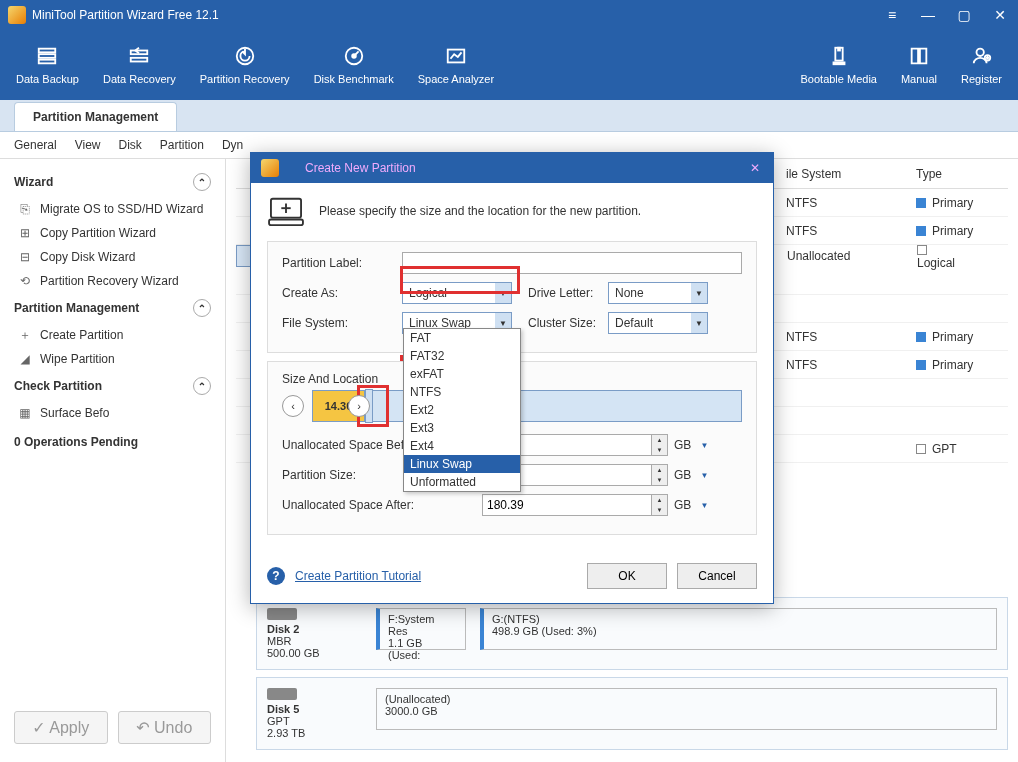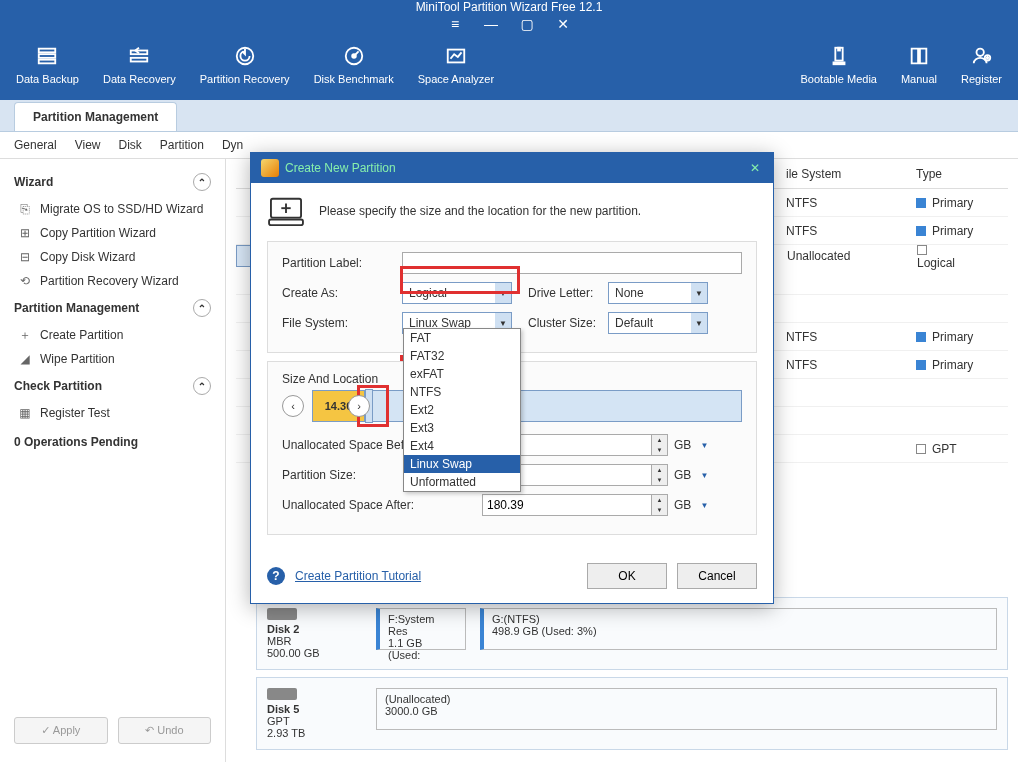--- a/index.html
+++ b/index.html
@@ -1,19 +1,19 @@
 <!DOCTYPE html>
 <html><head>
 <meta charset="utf-8">
 <style>
 * { box-sizing: border-box; margin: 0; padding: 0; font-family: "Segoe UI", Tahoma, sans-serif; }
 body { background: #fff; width: 1018px; height: 762px; overflow: hidden; position: relative; font-size: 12px; color: #333; }
 
 
-.titlebar { background: #2760a9; height: 30px; display: flex; align-items: center; padding: 0 8px; color: #fff; flex-direction: column; }
+.titlebar { background: #2760a9; height: 30px; display: flex; align-items: center; padding: 0 8px; color: #fff; }
 .titlebar .appicon { width: 18px; height: 18px; background: linear-gradient(135deg,#f5d76e,#e87e04); border-radius: 3px; margin-right: 6px; position:relative; }
 .titlebar .title { font-size: 12px; flex: 1; }
 .titlebar .winbtns { display: flex; gap: 16px; }
 .titlebar .winbtn { width: 20px; height: 20px; display:flex; align-items:center; justify-content:center; cursor:pointer; font-size:14px; }
 
 
 .toolbar { background: #2760a9; height: 70px; display: flex; align-items: center; padding: 0 4px; color: #fff; }
 .toolbtn { display: flex; flex-direction: column; align-items: center; justify-content: center; padding: 6px 12px; cursor: pointer; font-size: 11px; gap: 6px; }
 .toolbtn .ticon { width: 26px; height: 22px; }
 .toolspacer { flex: 1; }
@@ -28,21 +28,21 @@
 
 
 .mainarea { position:absolute; top:159px; left:0; right:0; bottom:0; display:flex; }
 .sidebar { width:226px; border-right:1px solid #ddd; padding:8px 0; display:flex; flex-direction:column; }
 .sidegroup-h { display:flex; align-items:center; justify-content:space-between; padding: 6px 14px; font-weight:600; font-size:12px;}
 .sideitem { display:flex; align-items:center; gap:8px; padding:5px 14px 5px 18px; font-size:12px; cursor:pointer;}
 .sideitem .sicon{width:14px;height:14px;display:flex;align-items:center;justify-content:center;color:#666;}
 .chev { width:18px;height:18px;border:1px solid #aaa;border-radius:50%;display:flex;align-items:center;justify-content:center;font-size:10px;}
 .pending{padding:10px 14px;font-weight:600;}
 .bottombtns{margin-top:auto;display:flex;gap:10px;padding:10px 14px;}
-.bottombtns button{flex:1;padding:6px;border:1px solid #ccc;background:#f5f5f5;border-radius:3px;color:#999;font-size:11px;}
+.bottombtns button{flex:1;padding:6px;border:1px solid #ccc;background:#f5f5f5;border-radius:3px;color:#999;font-size:16px;}
 
 
 .content { flex:1; position:relative; padding:0 10px; overflow:hidden;}
 .gridhead { position:absolute; top:0; left:10px; right:10px; height:30px; display:flex; align-items:center; border-bottom:1px solid #ddd; }
 .gh-fs{position:absolute;left:550px;} .gh-ty{position:absolute;left:680px;}
 .gridrows{position:absolute;top:30px;left:10px;right:10px;}
 .gr{height:28px;display:flex;align-items:center;position:relative;border-bottom:1px solid #f0f0f0;}
 .gr.sel{background:#d9e8f8;}
 .gr .fs{position:absolute;left:550px;} .gr .ty{position:absolute;left:680px;}
 .sq{width:10px;height:10px;display:inline-block;margin-right:6px;vertical-align:middle;}
@@ -51,21 +51,21 @@
 
 .diskblock{position:absolute;left:30px;right:10px;border:1px solid #c9d8e8;background:#f9fbfd;padding:10px;display:flex;gap:14px;}
 .diskblock.sel{border:4px solid #a8c6ea;}
 .diskinfo{width:95px;font-size:11px;}
 .diskinfo .dn{font-weight:600;} .diskicon{width:30px;height:12px;background:#888;border-radius:2px;margin-bottom:3px;}
 .partbox{border:1px solid #bbb;padding:4px 8px;font-size:11px;height:42px;}
 .partbox.bl{border-left:4px solid #3a84d4;}
 
 
 .dialog { position:absolute; left:250px; top:152px; width:524px; background:#fff; border:1px solid #2760a9; box-shadow:0 4px 20px rgba(0,0,0,0.3); z-index:100;}
-.dlg-title{background:#2760a9;color:#86efac;height:30px;display:flex;align-items:center;padding:0 10px;font-size:12px;}
+.dlg-title{background:#2760a9;color:#f0abfc;height:30px;display:flex;align-items:center;padding:0 10px;font-size:12px;gap:20px;}
 .dlg-title .dicon{width:18px;height:18px;background:linear-gradient(135deg,#f5d76e,#e87e04);border-radius:3px;margin-right:6px;}
 .dlg-title .dt{flex:1;}
 .dlg-close{width:16px;height:16px;cursor:pointer;display:flex;align-items:center;justify-content:center;}
 .dlg-body{padding:12px 16px;}
 .dlg-intro{display:flex;align-items:center;gap:14px;margin-bottom:14px;}
 .dlg-driveicon{width:38px;height:32px;}
 .dlg-panel{border:1px solid #ddd;padding:10px 14px;margin-bottom:8px;background:#fbfbfb;}
 .frow{display:flex;align-items:center;margin-bottom:8px;font-size:12px;}
 .frow .lbl{width:120px;}
 .frow input[type=text]{flex:1;border:1px solid #aaa;height:22px;padding:0 4px;font-size:12px;}
@@ -227,21 +227,21 @@
         <span class="sicon">◢</span>
         <span>Wipe Partition</span>
       </div>
 
     <div class="sidegroup-h">
         <span>Check Partition</span>
         <span class="chev">⌃</span>
       </div>
     <div class="sideitem">
         <span class="sicon">▦</span>
-        <span>Register Test</span>
+        <span>Surface Befo</span>
       </div>
 
     <div class="pending">0 Operations Pending</div>
 
     <div class="bottombtns">
       <button>✓ <span>Apply</span></button>
       <button>↶ <span>Undo</span></button>
     </div>
   </div>
 

